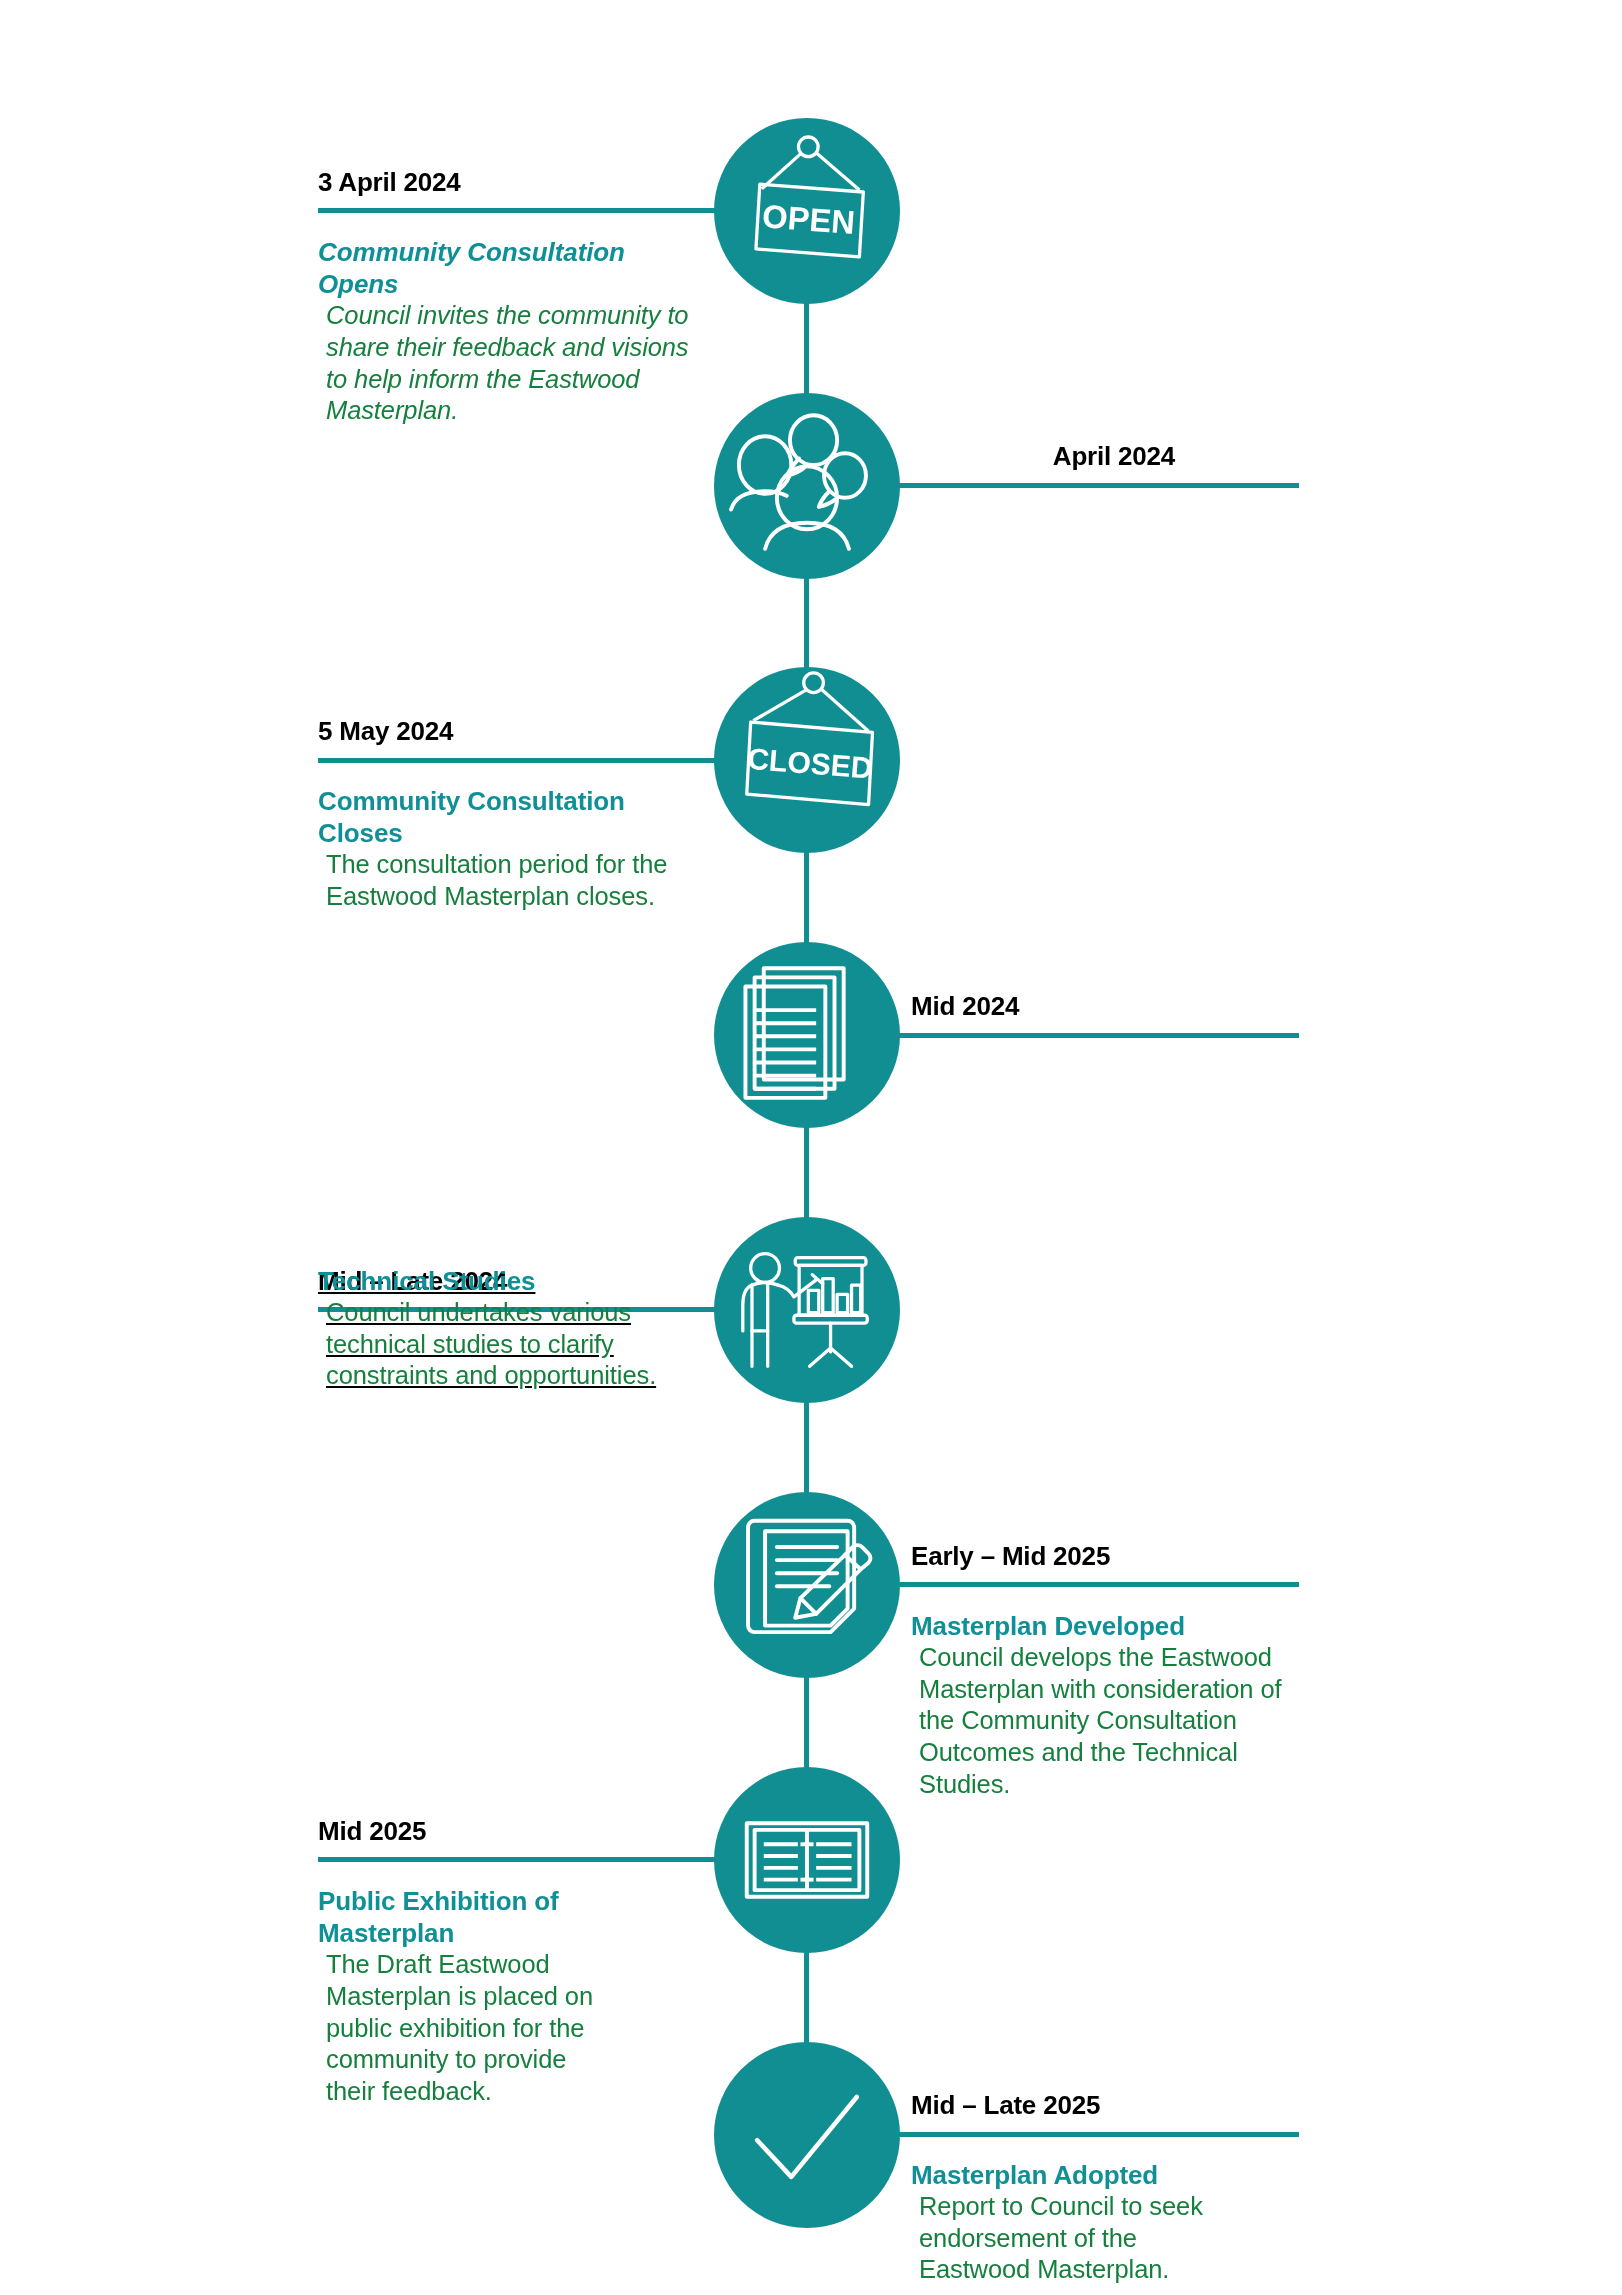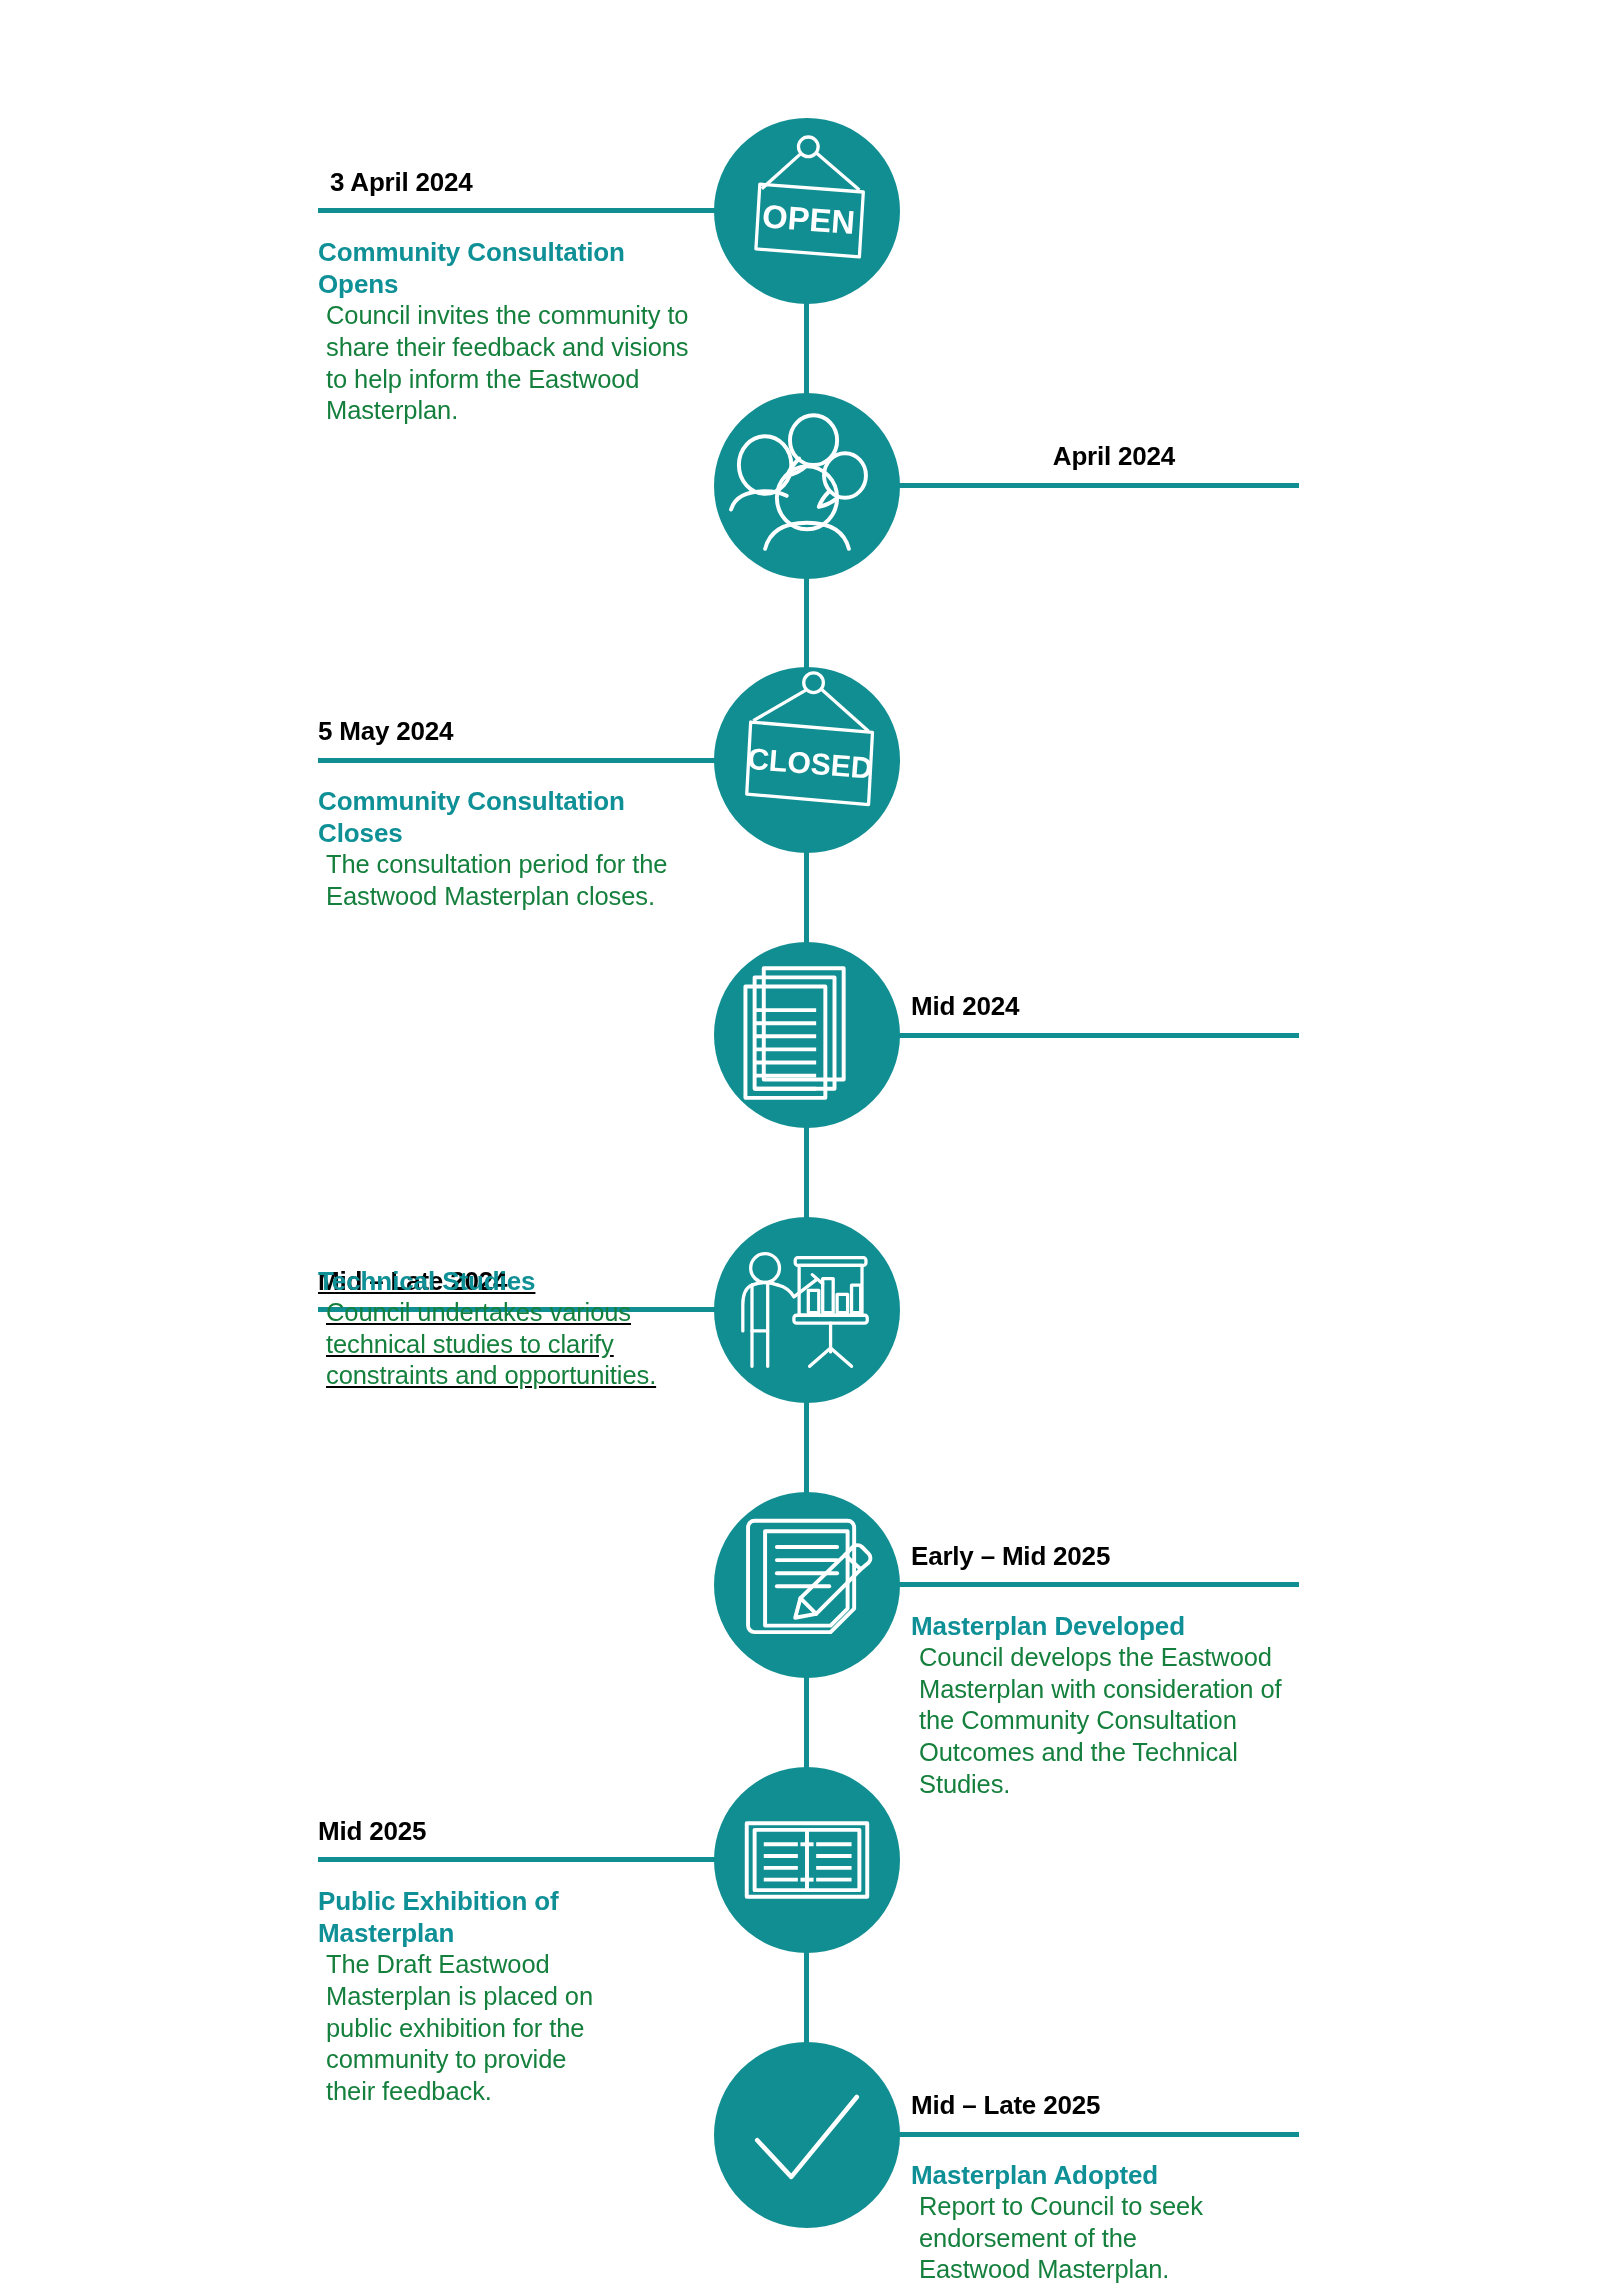--- a/index.html
+++ b/index.html
@@ -209,24 +209,24 @@
       </g>
     </svg>
   </div>
 
   <div class="node" style="top:2042px;">
     <svg viewBox="0 0 284 284">
       <path d="M66 150 L118 206 L218 84" fill="none" stroke="#ffffff" stroke-width="7" stroke-linejoin="round" stroke-linecap="round"></path>
     </svg>
   </div>
 
-  <div class="block left" style="left:318px; top:168px; width:393px;margin-left:12px;">
+  <div class="block left" style="left:318px; top:168px; width:393px;">
     <div class="date">3 April 2024</div>
   </div>
-  <div class="block left" style="left:318px; top:236px; width:386px;">
+  <div class="block left" style="left:318px; top:236px; width:386px;font-style:italic;">
     <div class="heading">Community Consultation Opens</div>
     <div class="body">Council invites the community to share their feedback and visions to help inform the Eastwood Masterplan.</div>
   </div>
 
   <div class="block right" style="left:911px; top:442px; width:406px;text-align:center;">
     <div class="date">April 2024</div>
   </div>
 
   <div class="block left" style="left:318px; top:717px; width:393px;">
     <div class="date">5 May 2024</div>

